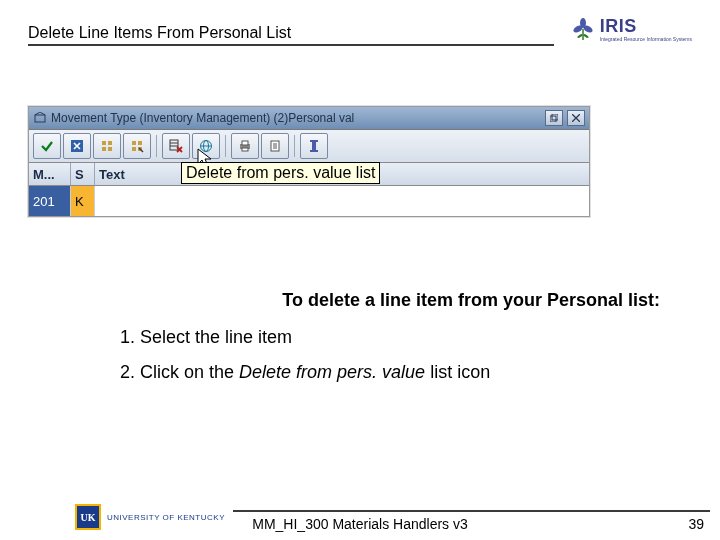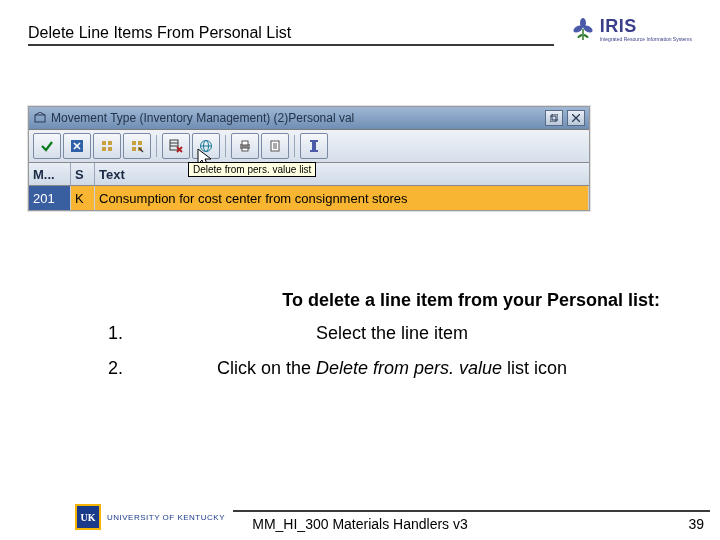--- a/index.html
+++ b/index.html
@@ -122,25 +122,24 @@
     top: 18px;
     left: 168px;
     pointer-events: none;
   }
   .tooltip {
     position: absolute;
     top: 32px;
     left: 152px;
     background: #ffffe1;
     border: 1px solid #000;
-    font-size: 10px;
+    font-size: 16px;
     padding: 1px 4px;
     white-space: nowrap;
     z-index: 5;
-    margin-left: 7px;
   }
   .sap-col-headers {
     display:flex;
     background: linear-gradient(#e8eef6, #cfd9e6);
     border-bottom: 1px solid #8a8a8a;
     height: 22px;
     align-items: stretch;
   }
   .sap-col {
     border-right: 1px solid #9aa7bb;
@@ -149,21 +148,21 @@
     font-size: 13px;
     color:#1a2a45;
     display:flex; align-items:center;
     box-sizing: border-box;
   }
   .col-m { width: 42px; }
   .col-s { width: 24px; }
   .col-t { flex:1; border-right:none; }
   .sap-row {
     display:flex;
-    height: 24px;
+    height: 30px;
     align-items: stretch;
   }
   .sap-cell {
     border-right: 1px solid #c8cfda;
     padding: 2px 4px;
     font-size: 13px;
     display:flex; align-items:center;
     box-sizing: border-box;
     background: #fff;
   }
@@ -183,22 +182,21 @@
     font-size: 18px;
   }
   .instr-head {
     font-weight: 700;
     margin-bottom: 12px;
     text-align: right;
   }
   .instr-list {
     list-style: decimal;
     padding-left: 24px;
-    margin: 4px;
-    text-align: center;
+    margin: 16px;
   }
   .instr-list li {
     margin-bottom: 14px;
     font-size: 18px;
   }
   .italic { font-style: italic; }
 
   .footer {
     position: absolute;
     bottom: 10px;
@@ -378,21 +376,20 @@
 
     <div class="sap-col-headers">
       <div class="sap-col col-m">M...</div>
       <div class="sap-col col-s">S</div>
       <div class="sap-col col-t">Text</div>
     </div>
 
     <div class="sap-row selected">
       <div class="sap-cell col-m">201</div>
       <div class="sap-cell col-s">K</div>
-      <div class="sap-cell col-t">Consumption for cost center from consignment stores</div>
     </div>
   </div>
 
   <div class="instructions">
     <div class="instr-head">To delete a line item from your Personal list:</div>
     <ol class="instr-list">
       <li>Select the line item</li>
       <li>
         <span>Click on the </span><span class="italic">Delete from pers. value</span><span> list icon</span>
       </li>

